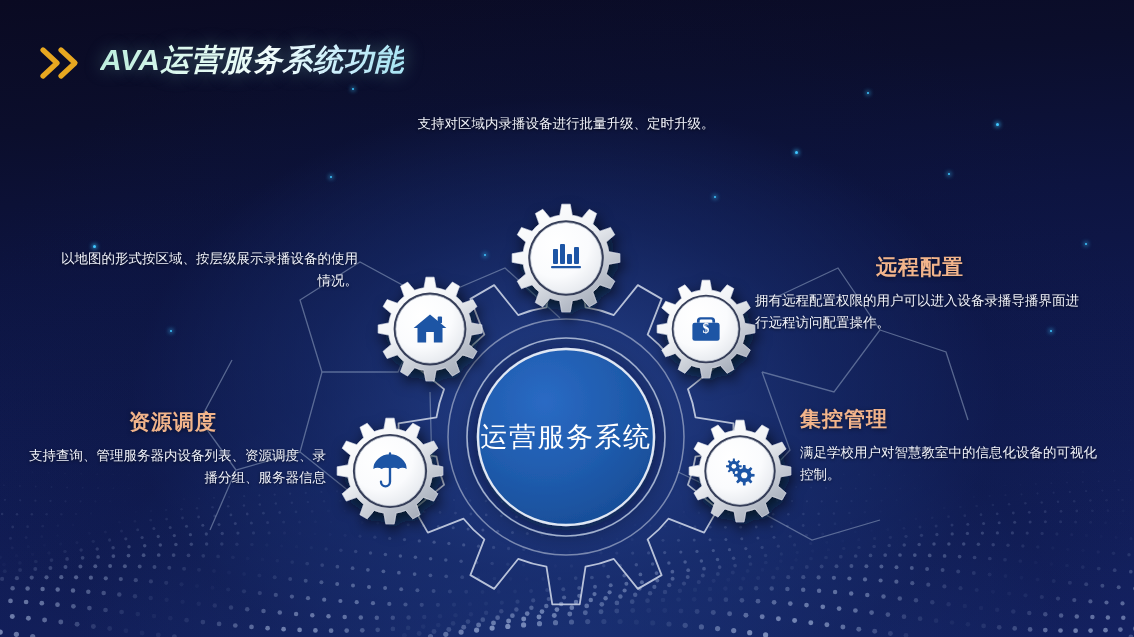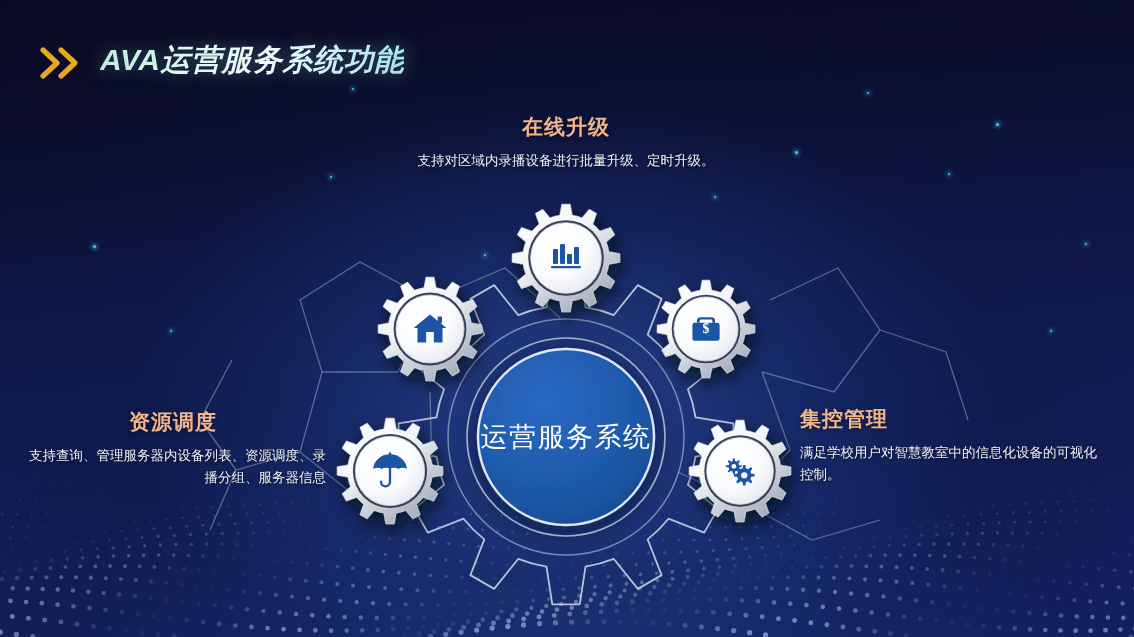--- a/index.html
+++ b/index.html
@@ -1189,27 +1189,31 @@
             <path d="M-1.03,-6.20 L1.74,-5.98 L1.74,-4.02 L-1.03,-3.80 A5.6,5.6 0 0 1 -1.78,-1.98 L-1.78,-1.98 L0.02,0.14 L-1.36,1.52 L-3.48,-0.28 A5.6,5.6 0 0 1 -5.30,0.47 L-5.30,0.47 L-5.52,3.24 L-7.48,3.24 L-7.70,0.47 A5.6,5.6 0 0 1 -9.52,-0.28 L-9.52,-0.28 L-11.64,1.52 L-13.02,0.14 L-11.22,-1.98 A5.6,5.6 0 0 1 -11.97,-3.80 L-11.97,-3.80 L-14.74,-4.02 L-14.74,-5.98 L-11.97,-6.20 A5.6,5.6 0 0 1 -11.22,-8.02 L-11.22,-8.02 L-13.02,-10.14 L-11.64,-11.52 L-9.52,-9.72 A5.6,5.6 0 0 1 -7.70,-10.47 L-7.70,-10.47 L-7.48,-13.24 L-5.52,-13.24 L-5.30,-10.47 A5.6,5.6 0 0 1 -3.48,-9.72 L-3.48,-9.72 L-1.36,-11.52 L0.02,-10.14 L-1.78,-8.02 A5.6,5.6 0 0 1 -1.03,-6.20 Z" fill-rule="evenodd"></path>
             <circle cx="-6.5" cy="-5" r="2.5" fill="#ffffff"></circle>
           </g>
         </g>
       </g>
 
     <text id="centerLabel" x="566" y="437" text-anchor="middle" dominant-baseline="central" font-family="Liberation Sans, DejaVu Sans, sans-serif" font-size="27" fill="#ffffff" letter-spacing="1.5">运营服务系统</text>
   </svg>
 
   <div class="block t-center" id="b-online">
-    <h3>在线升级</h3>
     <p>支持对区域内录播设备进行批量升级、定时升级。</p>
   </div>
 
   <div class="block t-right" id="b-data">
+    <p>以地图的形式按区域、按层级展示录播设备的使用情况。</p>
   </div>
 
+  <div class="block t-left" id="b-remote">
+    <h3 class="t-center">远程配置</h3>
+    <p>拥有远程配置权限的用户可以进入设备录播导播界面进行远程访问配置操作。</p>
+  </div>
 
   <div class="block t-right" id="b-res">
     <h3 class="t-center">资源调度</h3>
     <p>支持查询、管理服务器内设备列表、资源调度、录播分组、服务器信息</p>
   </div>
 
   <div class="block t-left" id="b-central">
     <h3 class="t-left">集控管理</h3>
     <p>满足学校用户对智慧教室中的信息化设备的可视化控制。</p>
   </div>

